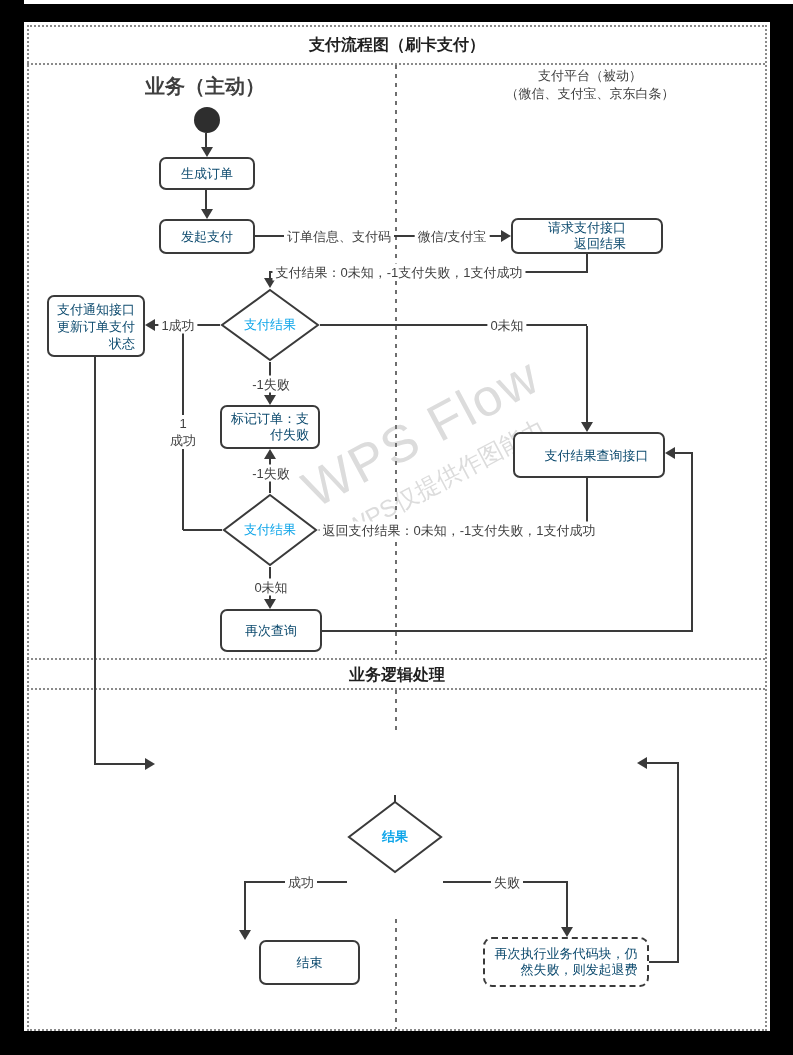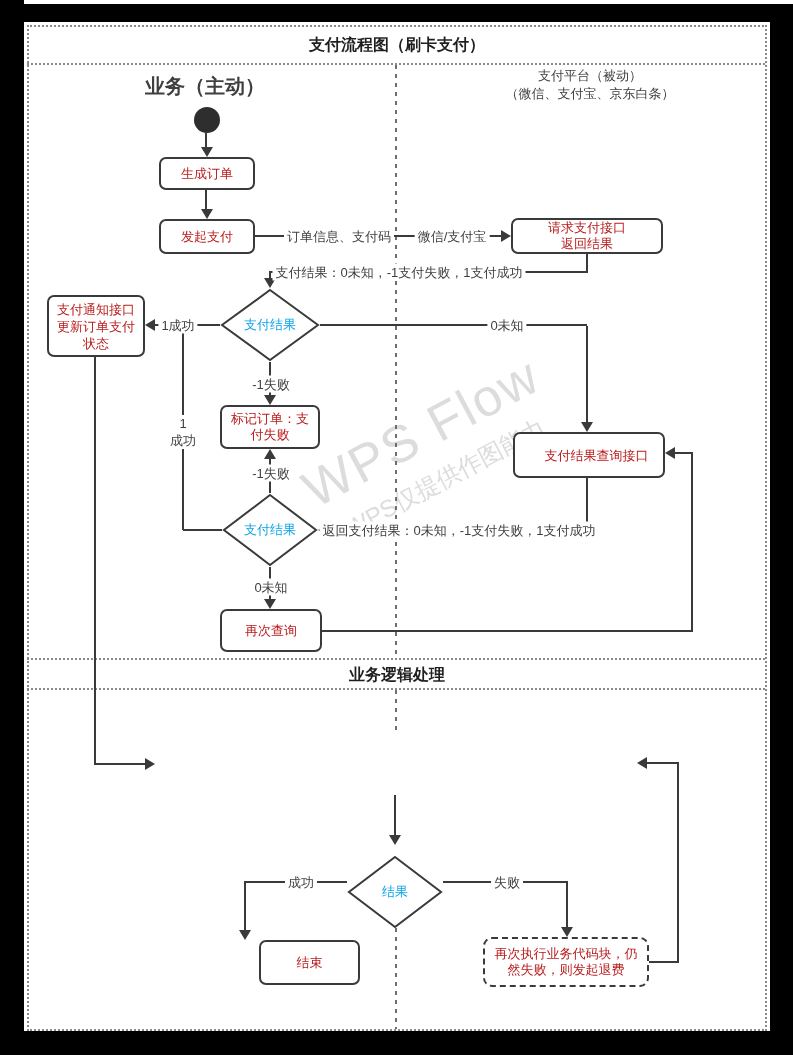--- a/index.html
+++ b/index.html
@@ -11,22 +11,22 @@
                border:2px dotted #8a8a8a;z-index:2;}
   .hsep{position:absolute;left:27px;width:738px;height:0;border-top:2px dotted #8a8a8a;z-index:2;}
   .vdiv{position:absolute;width:2px;z-index:2;
         background:repeating-linear-gradient(to bottom,#6e6e6e 0 4px,transparent 4px 9px);}
   .title{position:absolute;transform:translate(-50%,-50%);font-size:16px;font-weight:bold;
          color:#1f1f1f;white-space:nowrap;z-index:5;}
   .lane-hd{position:absolute;transform:translate(-50%,-50%);font-size:20px;color:#3f3f3f;
            white-space:nowrap;z-index:5;}
   .bold{font-weight:bold;}
   .box{position:absolute;box-sizing:border-box;background:#fff;border:2px solid #3a3a3a;
-       border-radius:7px;display:flex;align-items:center;justify-content:center;text-align:center;
-       font-size:13px;line-height:17px;color:#b91c1c;white-space:pre-line;z-index:4;}
+       border-radius:7px;display:flex;align-items:center;justify-content:center;text-align:right;
+       font-size:13px;line-height:17px;color:#0c4a6e;white-space:pre-line;z-index:4;}
   .box.dashed{border-style:dashed;border-radius:9px;}
   .seg{position:absolute;background:#3a3a3a;z-index:3;}
   .lbl{position:absolute;transform:translate(-50%,-50%);background:#fff;padding:0 3px;
        font-size:13px;line-height:17px;color:#3f3f3f;white-space:pre-line;text-align:center;z-index:5;}
   .arr{position:absolute;width:0;height:0;z-index:4;}
   .arr.d{border-left:6px solid transparent;border-right:6px solid transparent;border-top:10px solid #3a3a3a;}
   .arr.u{border-left:6px solid transparent;border-right:6px solid transparent;border-bottom:10px solid #3a3a3a;}
   .arr.l{border-top:6px solid transparent;border-bottom:6px solid transparent;border-right:10px solid #3a3a3a;}
   .arr.r{border-top:6px solid transparent;border-bottom:6px solid transparent;border-left:10px solid #3a3a3a;}
   .diamond{position:absolute;display:flex;align-items:center;justify-content:center;z-index:4;}
@@ -154,21 +154,21 @@
       <polygon points="50,2 98,37 50,72 2,37" fill="#ffffff" stroke="#3a3a3a" stroke-width="2" vector-effect="non-scaling-stroke"></polygon>
     </svg>
     <span>支付结果</span>
   </div>
 
   <div class="box" style="left:220px;top:609px;width:102px;height:43px;">
     <span>再次查询</span>
   </div>
 
 
-  <div class="diamond" style="left:347px;top:855px;width:96px;height:74px;">
+  <div class="diamond" style="left:347px;top:800px;width:96px;height:74px;font-weight:bold;">
     <svg viewBox="0 0 100 74" preserveAspectRatio="none">
       <polygon points="50,2 98,37 50,72 2,37" fill="#ffffff" stroke="#3a3a3a" stroke-width="2" vector-effect="non-scaling-stroke"></polygon>
     </svg>
     <span>结果</span>
   </div>
 
   <div class="box" style="left:211px;top:940px;width:101px;height:45px;margin-left:48px;">
     <span>结束</span>
   </div>
 

